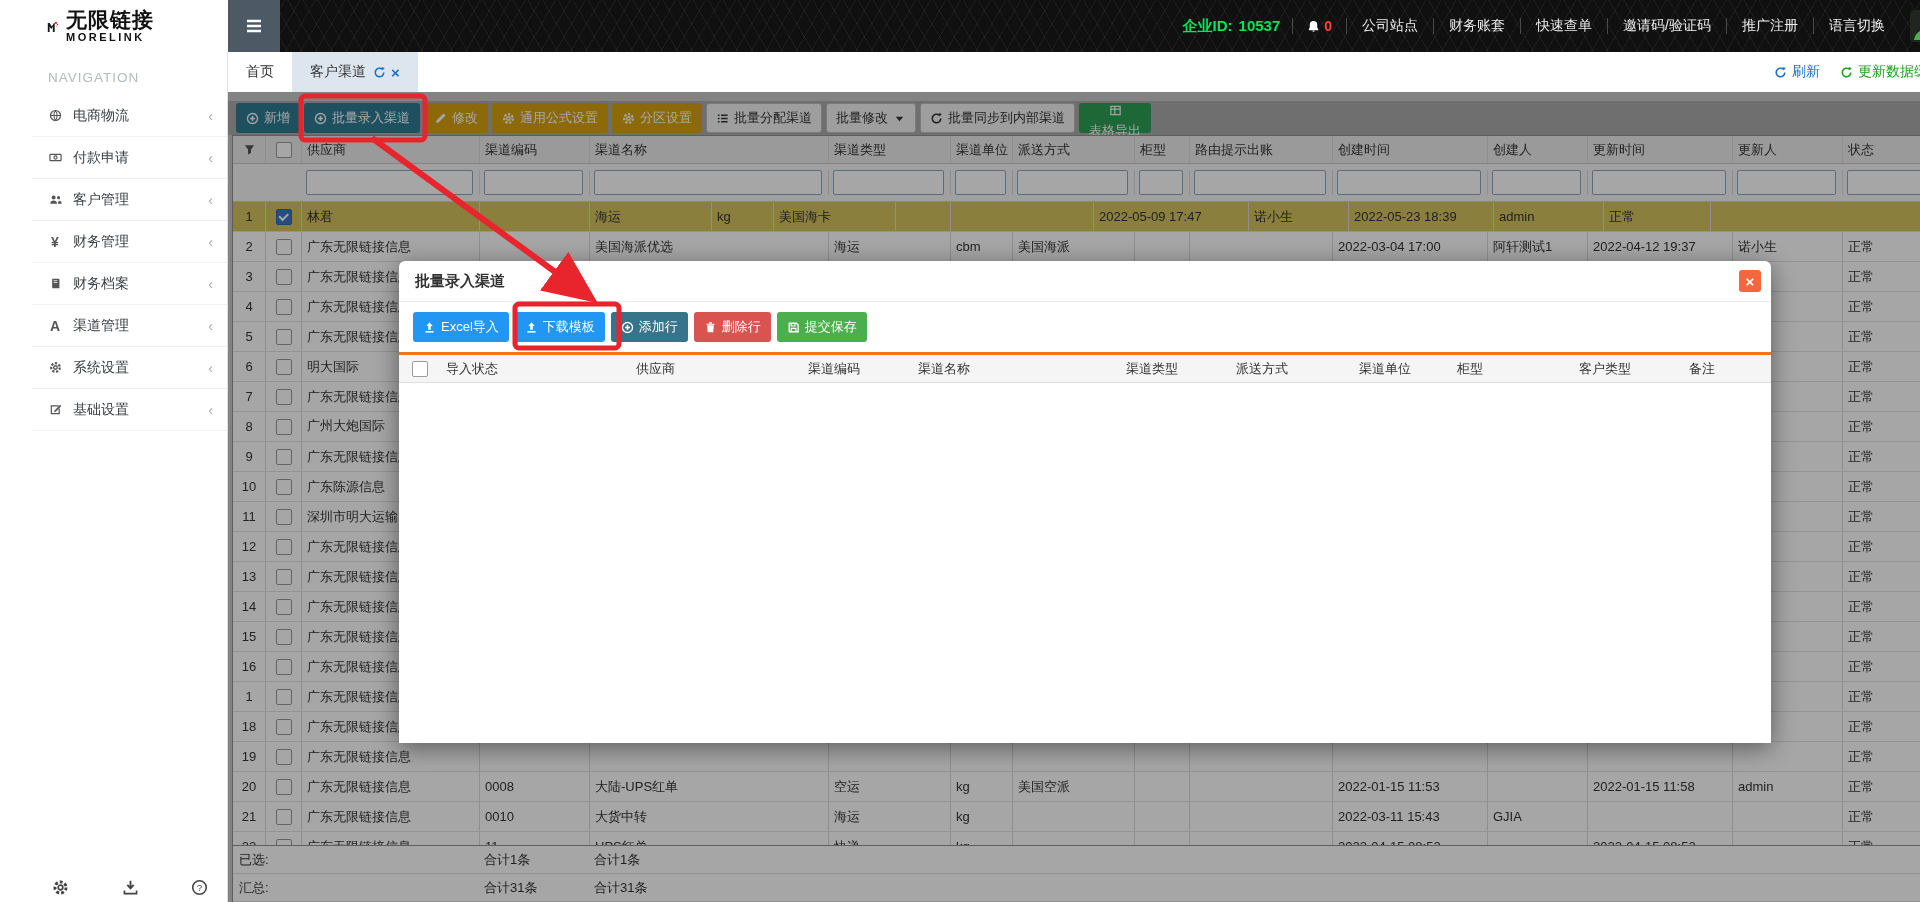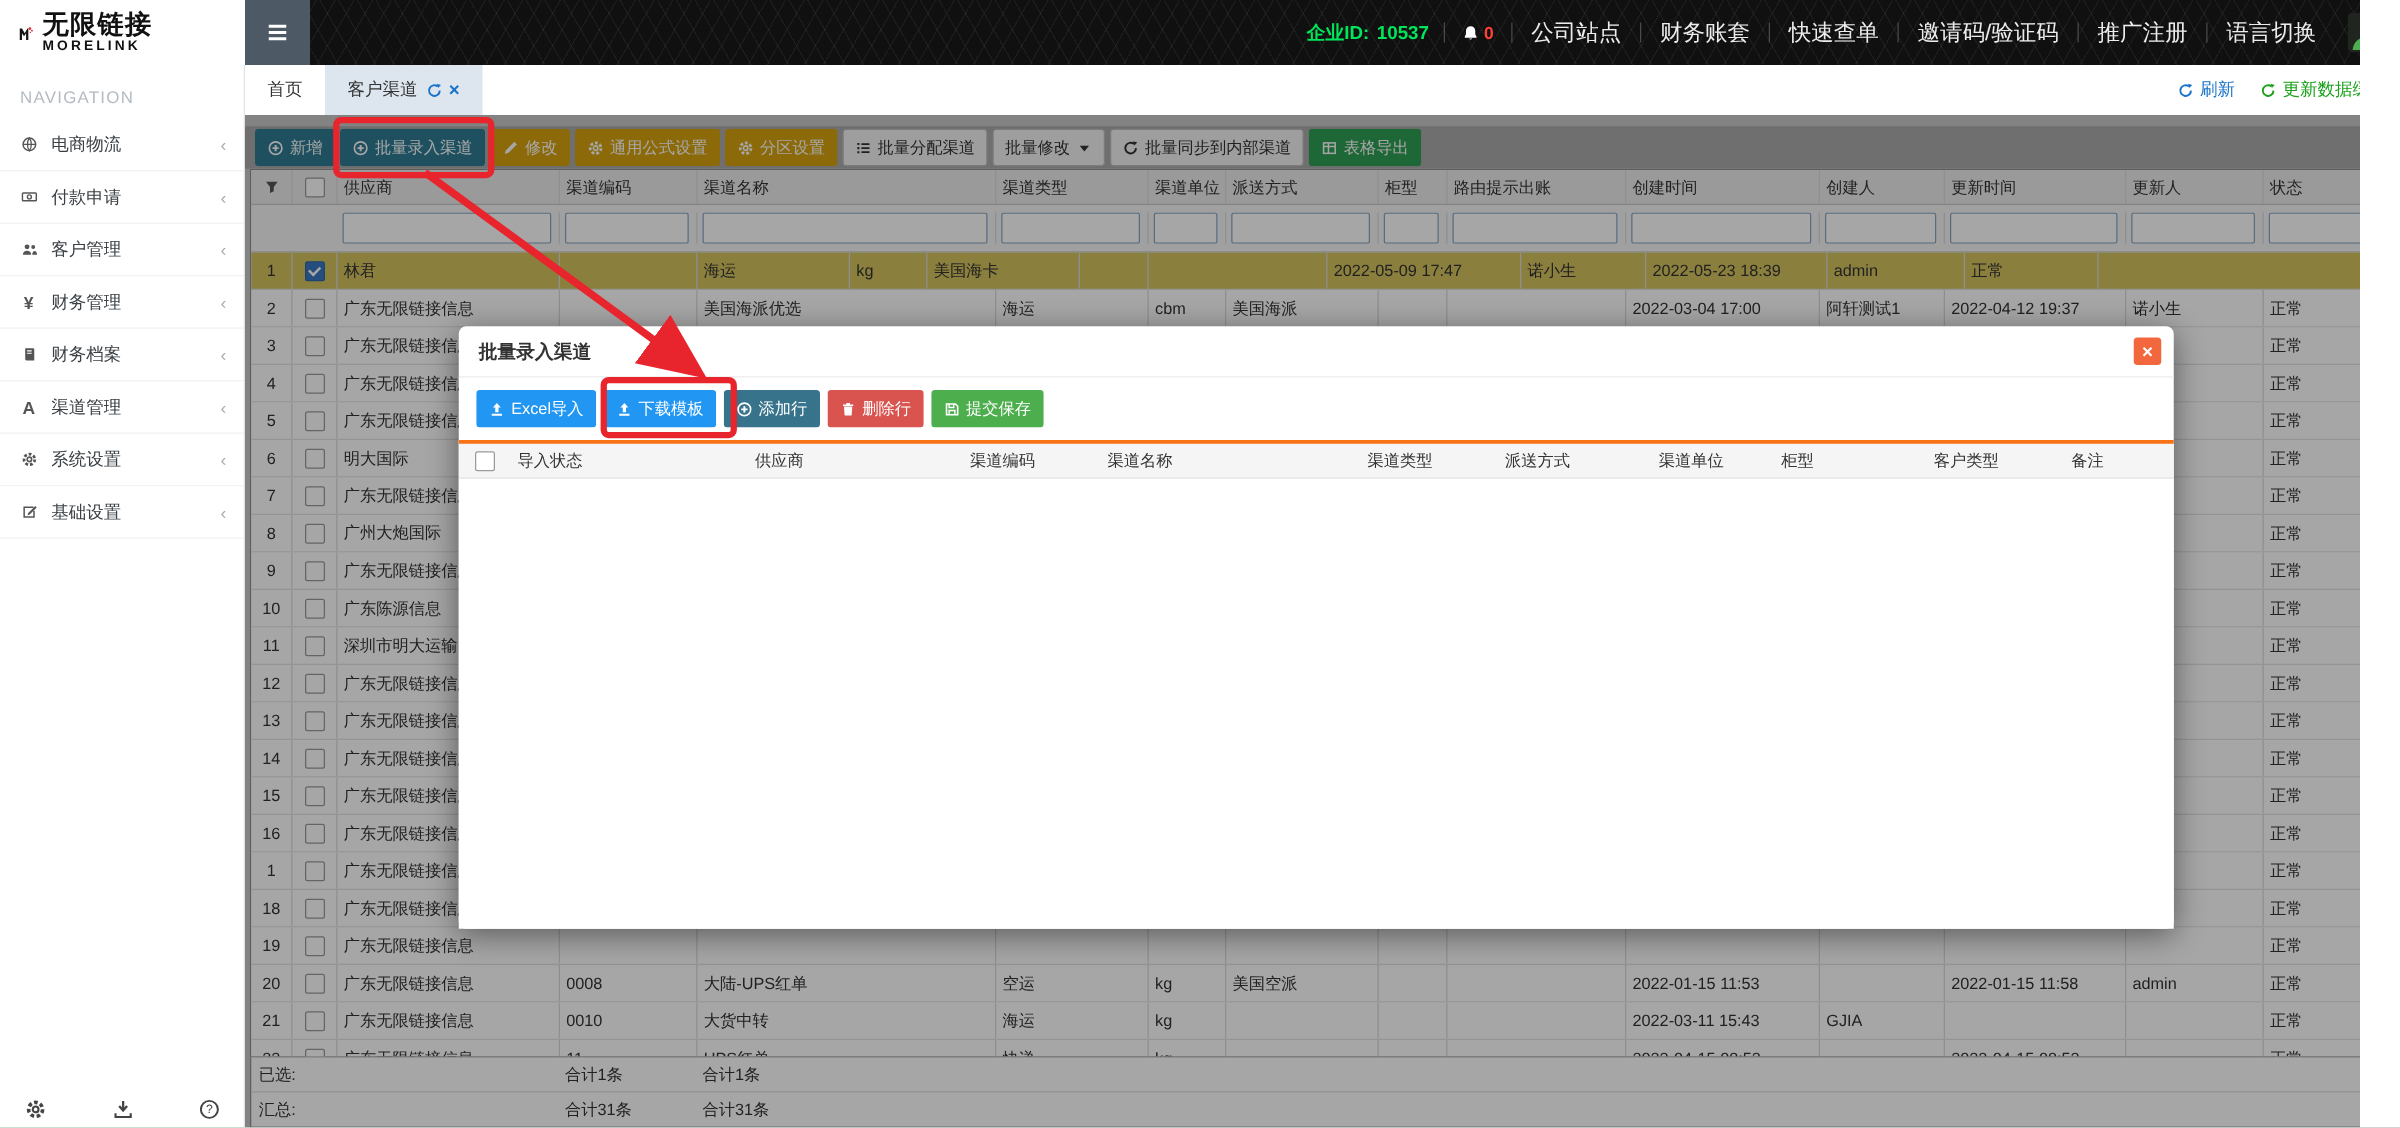--- a/index.html
+++ b/index.html
@@ -1,37 +1,37 @@
 <!DOCTYPE html>
 <html style="--teal: #2e7c94; --gold: #d7a410; --green: #2e9e53; --blue: #2196f3; --slate: #38738c; --red: #d9534f; --savegreen: #4cae4c; --selrow: #d4c35f; --highlight: #e8242c; --idgreen: #00e65a; --linkblue: #1a73c8; --cachegreen: #1ba11b; --closeorange: #f2673e;"><head>
 <meta charset="utf-8">
 <style>
   html,body{margin:0;padding:0;width:1920px;height:902px;overflow:hidden;
     font-family:"Liberation Sans","DejaVu Sans",sans-serif;}
-  .app{position:relative;width:1888px;height:902px;background:#86efac;overflow:hidden;}
+  .app{position:relative;width:1888px;height:902px;background:#0f172a;overflow:hidden;margin-left:32px;}
 
   
   .topbar{position:absolute;left:0;top:0;width:1920px;height:52px;
     background:
       repeating-linear-gradient(60deg,rgba(255,255,255,.05) 0 1px,transparent 1px 13px),
       repeating-linear-gradient(-60deg,rgba(255,255,255,.05) 0 1px,transparent 1px 13px),
       #101010;
     display:flex;align-items:center;z-index:5;}
   .logobox{width:196px;height:52px;background:#fff;display:flex;align-items:center;gap:7px;
     padding-left:14px;box-sizing:border-box;}
   .logotxt{display:flex;flex-direction:column;line-height:1;}
   .logo-cn{font-size:21px;font-weight:bold;color:#111;letter-spacing:1px;}
   .logo-en{font-size:11px;font-weight:bold;color:#111;letter-spacing:2.5px;margin-top:2px;}
   .hamburger{width:52px;height:52px;background:#4d5a66;display:flex;align-items:center;justify-content:center;cursor:pointer;}
   .hamburger svg{width:20px;height:20px;}
   .tb-right{margin-left:auto;display:flex;align-items:center;height:52px;padding-right:10px;}
   .eid{font-size:15px;font-weight:bold;color:var(--idgreen);margin:0 10px 0 0;}
   .eid b{margin-left:6px;}
   .tb-sep{width:1px;height:16px;background:#4a4a4a;margin:0 2px;}
-  .tb-item{color:#ececec;font-size:18px;padding:0 13px;white-space:nowrap;cursor:pointer;}
+  .tb-item{color:#ececec;font-size:14px;padding:0 13px;white-space:nowrap;cursor:pointer;}
   .bellwrap{display:flex;align-items:center;padding:0 12px;cursor:pointer;}
   .bellwrap .cnt{color:#ff4136;font-weight:bold;font-size:14px;margin-left:4px;}
   .avatar{width:32px;height:32px;margin-left:12px;border-radius:4px;overflow:hidden;cursor:pointer;}
 
   
   .sidebar{position:absolute;left:0;top:52px;width:196px;height:850px;background:#fff;
     border-right:1px solid #e2e2e2;box-sizing:border-box;z-index:4;}
   .nav-h{padding:18px 16px 10px;color:#b3bac1;font-size:13.5px;letter-spacing:1px;}
   .s-item{height:41px;display:flex;align-items:center;padding:0 14px;border-bottom:1px solid #f1f1f1;cursor:pointer;}
   .s-item .ic{width:18px;color:#555;display:flex;justify-content:center;}
@@ -57,21 +57,21 @@
 
   .main{position:absolute;left:0;top:40px;width:1724px;height:810px;background:#cacaca;}
   .toolbar{position:absolute;left:0;top:9px;width:1724px;height:34px;background:#ababab;
     display:flex;align-items:center;padding-left:8px;box-sizing:border-box;gap:4px;}
   .tbtn{display:inline-flex;align-items:center;gap:5px;height:30px;padding:0 9px;border-radius:3px;
     font-size:13px;border:1px solid transparent;cursor:pointer;white-space:nowrap;}
   .tbtn .ic{display:flex;}
   .s-teal{background:var(--teal);color:#fff;}
   .s-gold{background:var(--gold);color:#fff;}
   .s-light{background:#f3f3f3;color:#333;border-color:#bdbdbd;}
-  .s-green{background:var(--green);color:#fff;}
+  .s-green{background:var(--green);color:#fff;flex-direction:column;}
   .s-blue{background:var(--blue);color:#fff;}
   .s-slate{background:var(--slate);color:#fff;}
   .s-red{background:var(--red);color:#fff;}
   .s-savegreen{background:var(--savegreen);color:#fff;}
   .ic svg{width:13px;height:13px;display:block;}
 
   .grid{position:absolute;left:4px;top:43px;width:1717px;height:711px;background:#fff;
     border:1px solid #919191;box-sizing:border-box;overflow:hidden;}
   .g-head{display:flex;height:27px;background:#ededed;border-bottom:1px solid #c9c9c9;}
   .g-head .gc{font-size:13px;color:#333;display:flex;align-items:center;}

